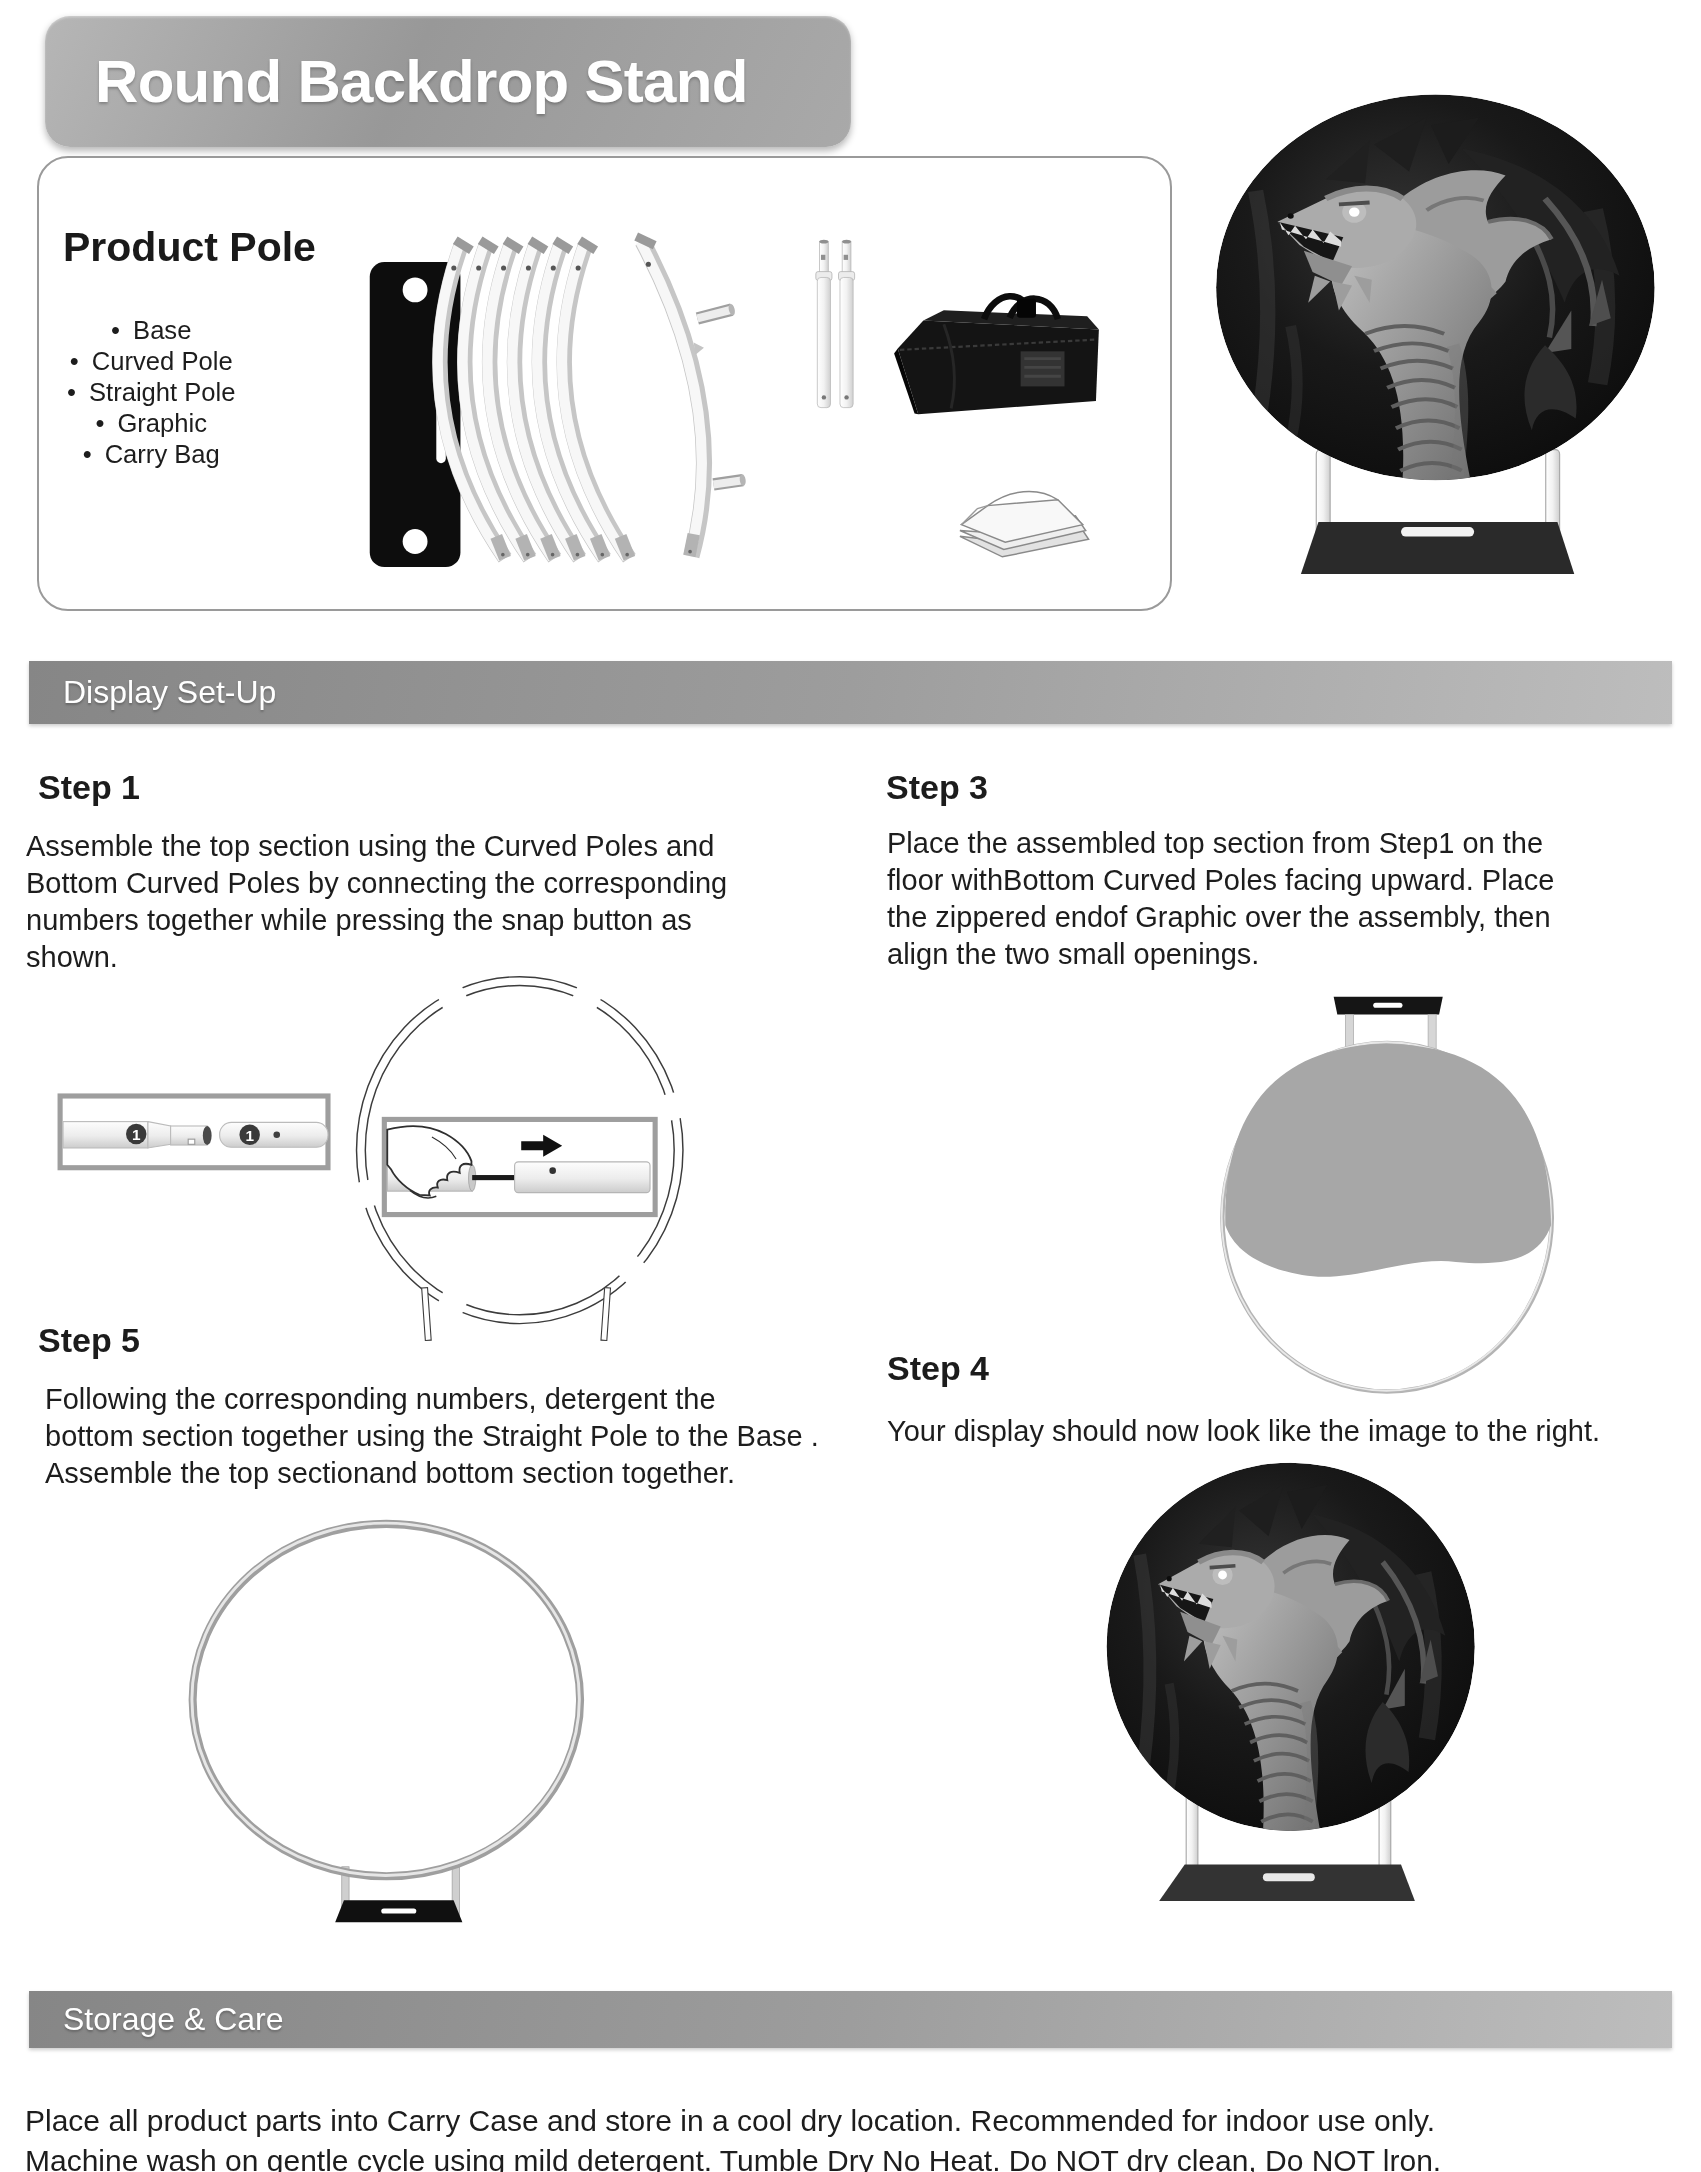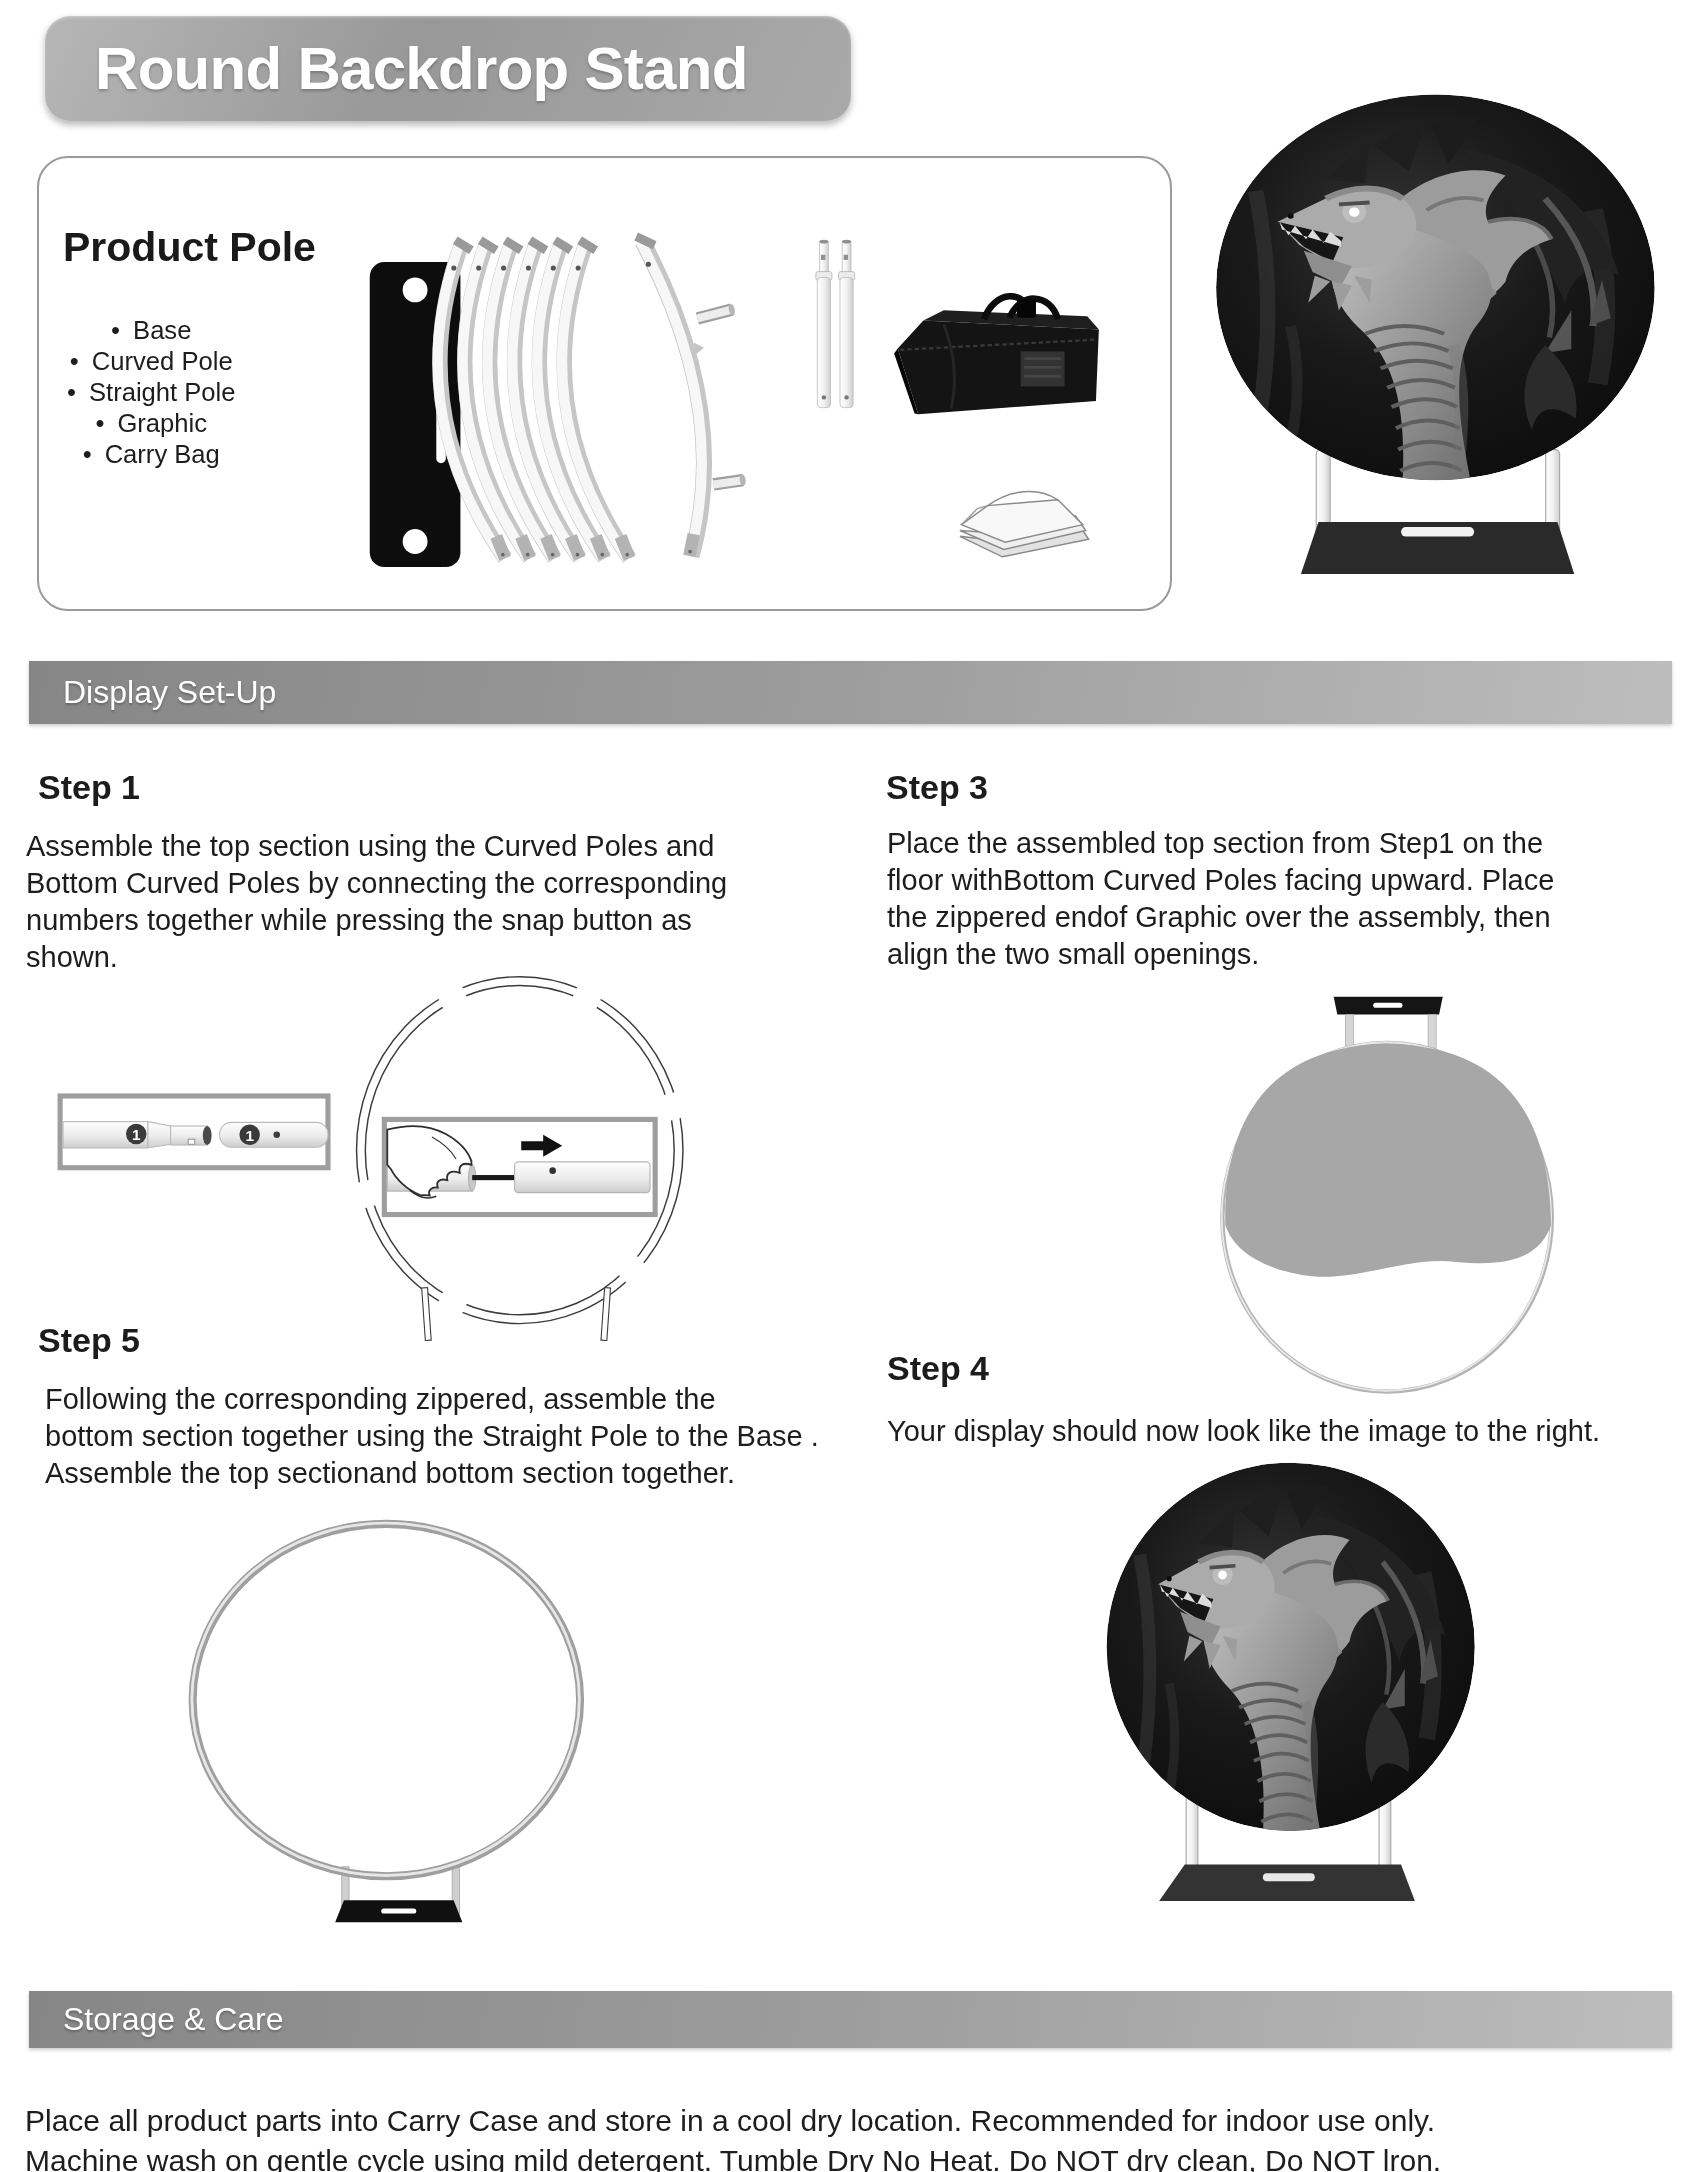--- a/index.html
+++ b/index.html
@@ -6,21 +6,21 @@
   body{
     position:relative;
     width:1701px;height:2172px;
     background:#ffffff;
     font-family:"Liberation Sans",sans-serif;
     overflow:hidden;
   }
   .abs{position:absolute;}
   
   .title-banner{
-    left:45px;top:16px;width:806px;height:105px;
+    left:45px;top:16px;width:806px;height:131px;
     border-radius:25px;
     background:linear-gradient(115deg,#b6b6b6 0%,#989898 45%,#a9a9a9 100%);
     box-shadow:0 3.7px 7.3px rgba(0,0,0,.28), inset 0 1.5px 2.2px rgba(255,255,255,.35);
     display:flex;align-items:center;
   }
   .title-banner span{
     color:#ffffff;font-size:60px;font-weight:bold;letter-spacing:-0.7px;
     padding-left:50px;text-shadow:0 2.2px 2.9px rgba(0,0,0,.25);white-space:nowrap;
   }
   
@@ -294,21 +294,21 @@
 <div class="abs banner banner-setup">
   <span>Display Set-Up</span>
 </div>
 
 <div id="step1-title" class="abs step-title">Step 1</div>
 <div id="step1-body" class="abs step-body">Assemble the top section using the Curved Poles  and
 Bottom Curved Poles by connecting the corresponding
 numbers together while pressing the snap button as
 shown.</div>
 <div id="step2-title" class="abs step-title">Step 5</div>
-<div id="step2-body" class="abs step-body">Following the corresponding zippered, assemble the
+<div id="step2-body" class="abs step-body">Following the corresponding numbers, detergent the
 bottom section together using the Straight Pole to the Base .
 Assemble the top sectionand bottom section together.</div>
 <div id="step3-title" class="abs step-title">Step 3</div>
 <div id="step3-body" class="abs step-body">Place the assembled top section from Step1 on the
 floor withBottom Curved Poles facing upward. Place
 the zippered endof Graphic over the assembly, then
 align the two small openings.</div>
 <div id="step4-title" class="abs step-title">Step 4</div>
 <div id="step4-body" class="abs step-body">Your display should now look like the image to the right.</div>
 

